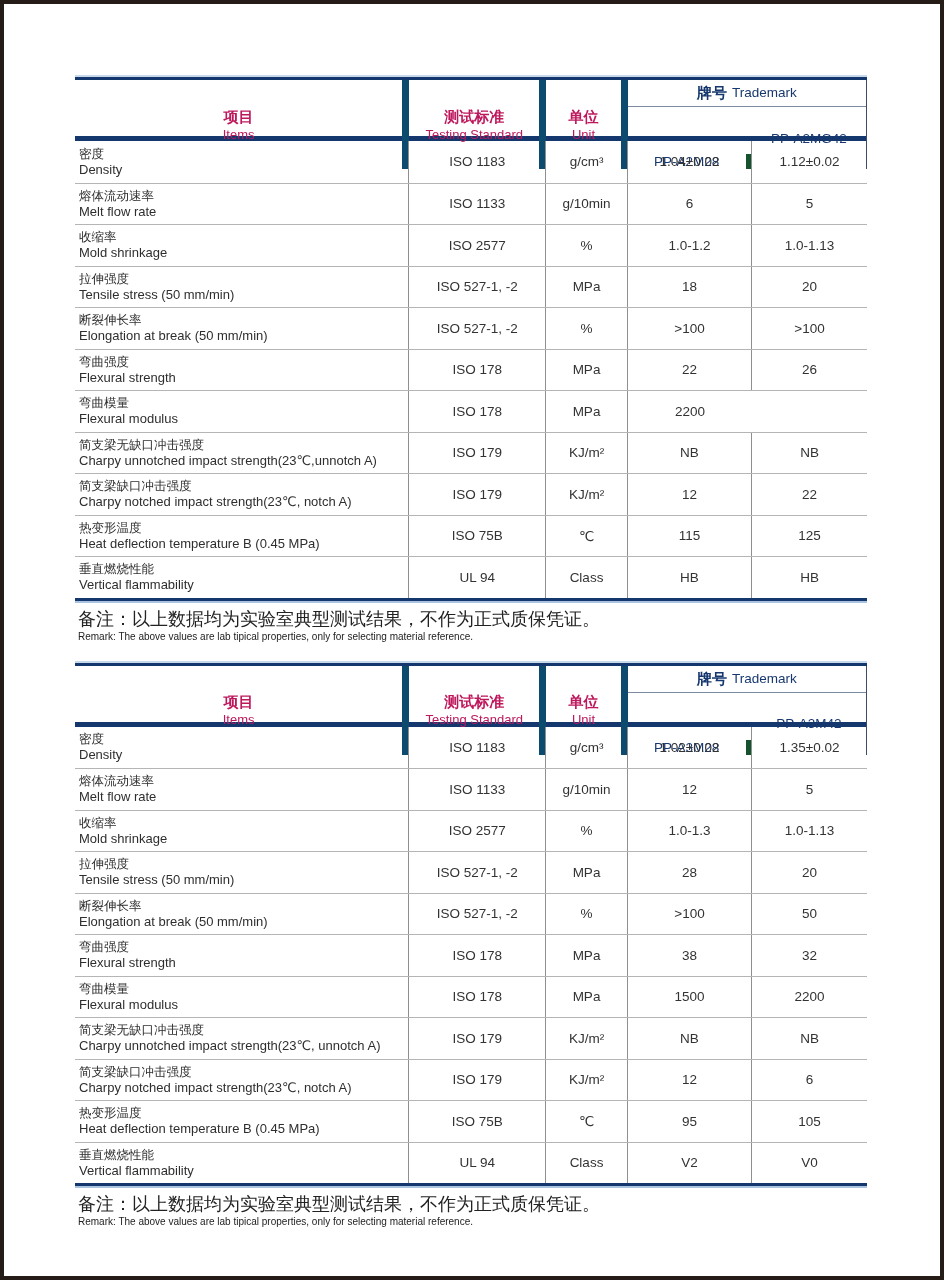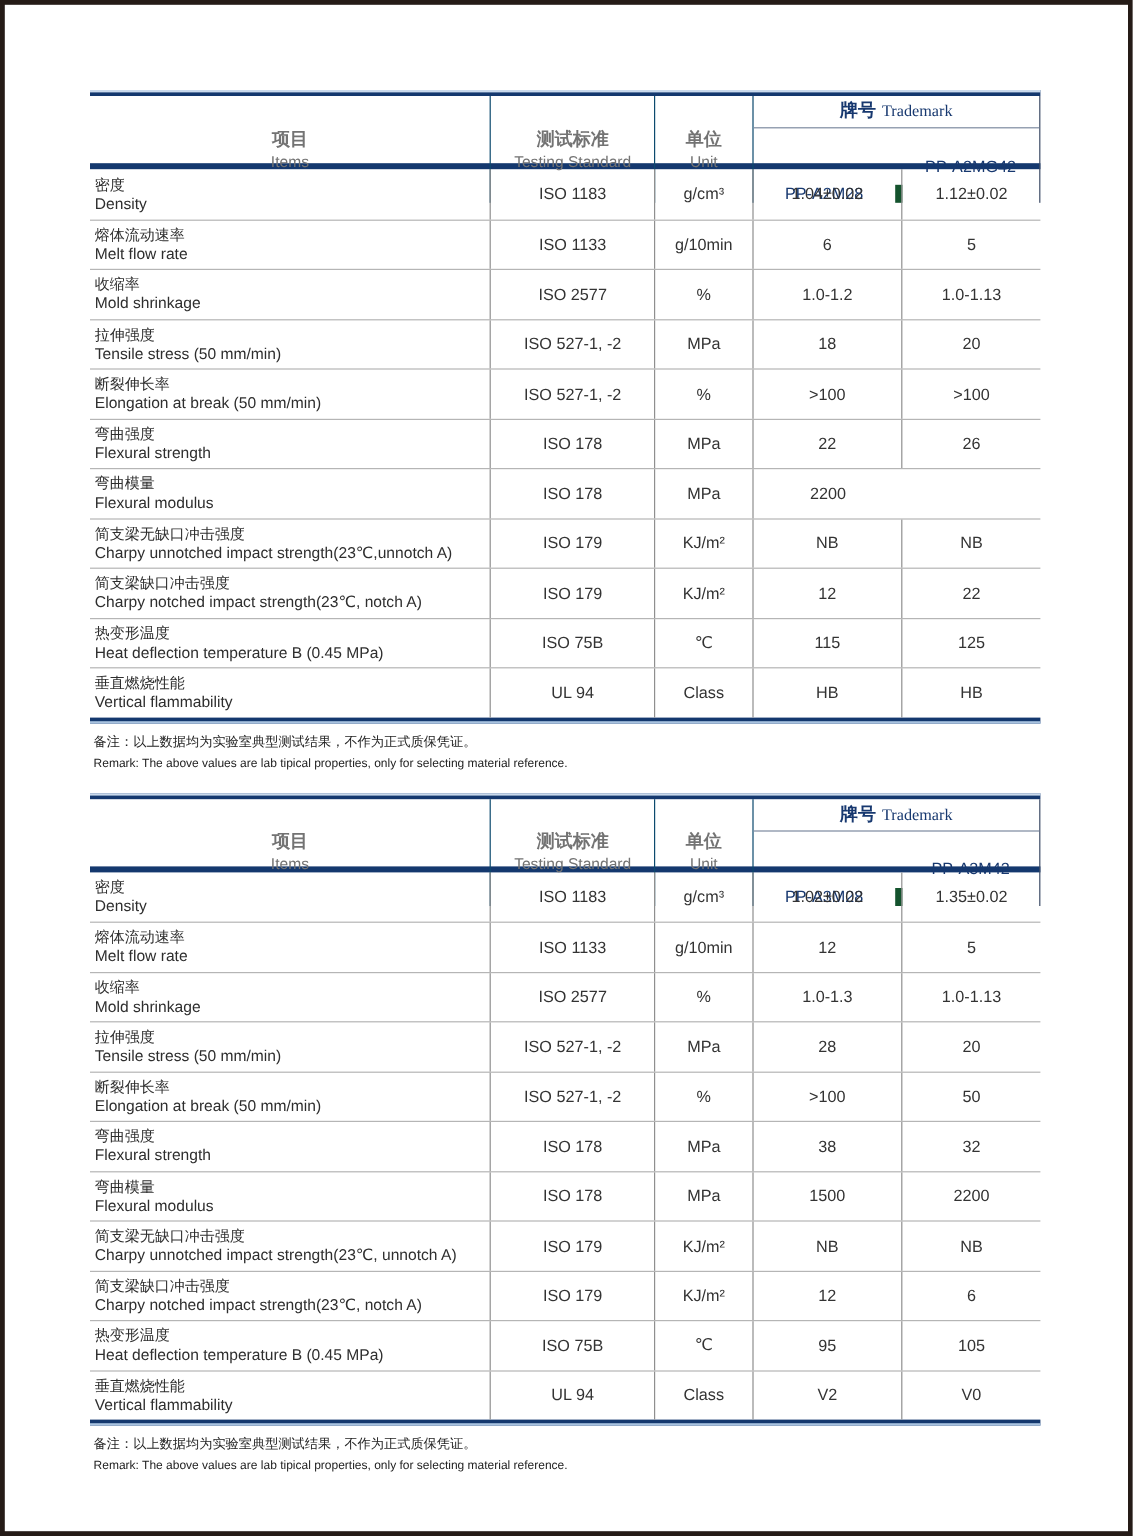--- a/index.html
+++ b/index.html
@@ -19,28 +19,28 @@
   .table-block.second { margin-top:15px; }
 
   .bar { height:5px; background:#14386e; }
   .bar.top-bar { border-top:2px solid #c9d9ec; }
   .bar.bottom-bar { border-bottom:2px solid #a9c3e0; }
 
   
   .t-header { display:grid; grid-template-columns:42.2% 17.3% 10.3% 30.2%; height:56px; }
   .h-cell {
     display:flex; flex-direction:column; justify-content:center; align-items:center;
-    border-right:1px solid #0c4a6e; color:#737373; text-align:center;
+    border-right:7px solid #0c4a6e; color:#be185d; text-align:center;
   }
   .h-cn { font-size:15px; font-weight:bold; line-height:20px; }
   .h-en { font-size:13px; line-height:16px; }
   .h-trade { display:flex; flex-direction:column; border-right:1px solid #3d4c66; }
   .h-trade-top {
     height:27px; display:flex; align-items:center; justify-content:center;
-    border-bottom:1px solid #7d8aa0; color:#17386f;font-family:Liberation Serif, serif;
+    border-bottom:1px solid #7d8aa0; color:#17386f;
   }
   .h-trade-top .h-cn { margin-right:5px; }
   .h-trade-top .h-en { font-size:13.5px; }
   .h-grades { flex:1; display:grid; grid-template-columns:52% 48%; }
   .h-grade {
     display:flex; align-items:center; justify-content:center;
     color:#17386f; font-size:13.5px;
   }
   .h-grade.first { border-right:6px solid #14532d;margin-top:47px; }
 
@@ -56,21 +56,21 @@
   }
   .cell.items .cn { font-size:12.5px; line-height:16px; color:#2e2e2e; }
   .cell.items .en { font-size:13px;  line-height:16px; color:#2e2e2e; }
   .cell.center {
     display:flex; align-items:center; justify-content:center;
     font-size:13.5px;
   }
 
   
   .remark { margin:7px 0 0 3px; }
-  .remark .cn { font-size:11px; line-height:18px; color:#222222; }
+  .remark .cn { font-size:18px; line-height:18px; color:#222222; }
   .remark .en { font-size:10px; line-height:18px; color:#222222; }
 </style>
 </head>
 <body>
 
 <div class="page">
   <div class="content">
 
     <div class="table-block">
       <div class="bar top-bar"></div>

